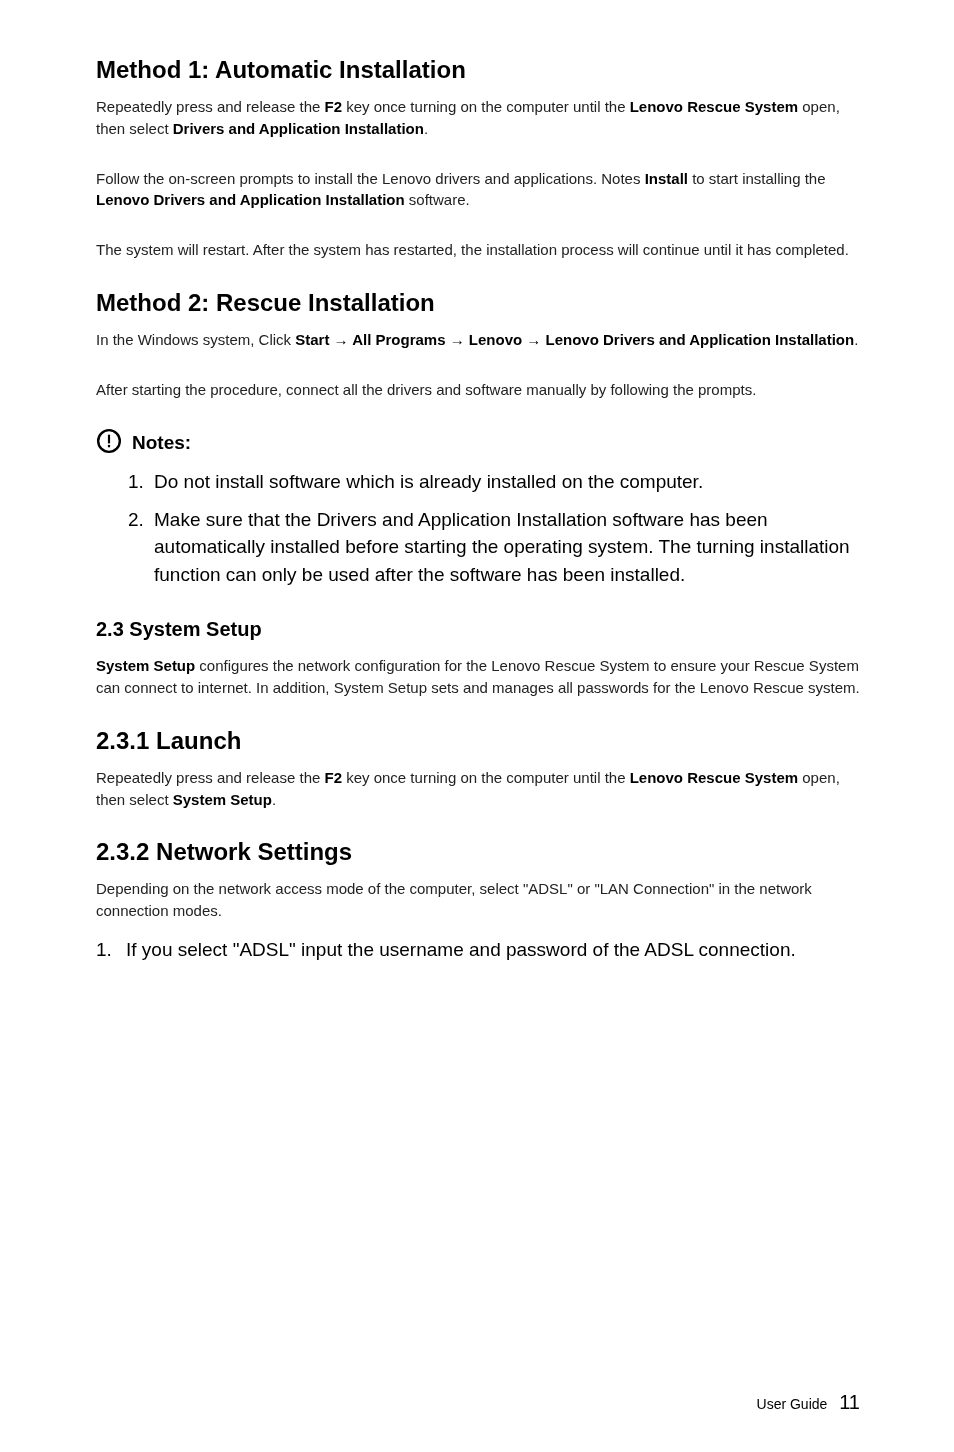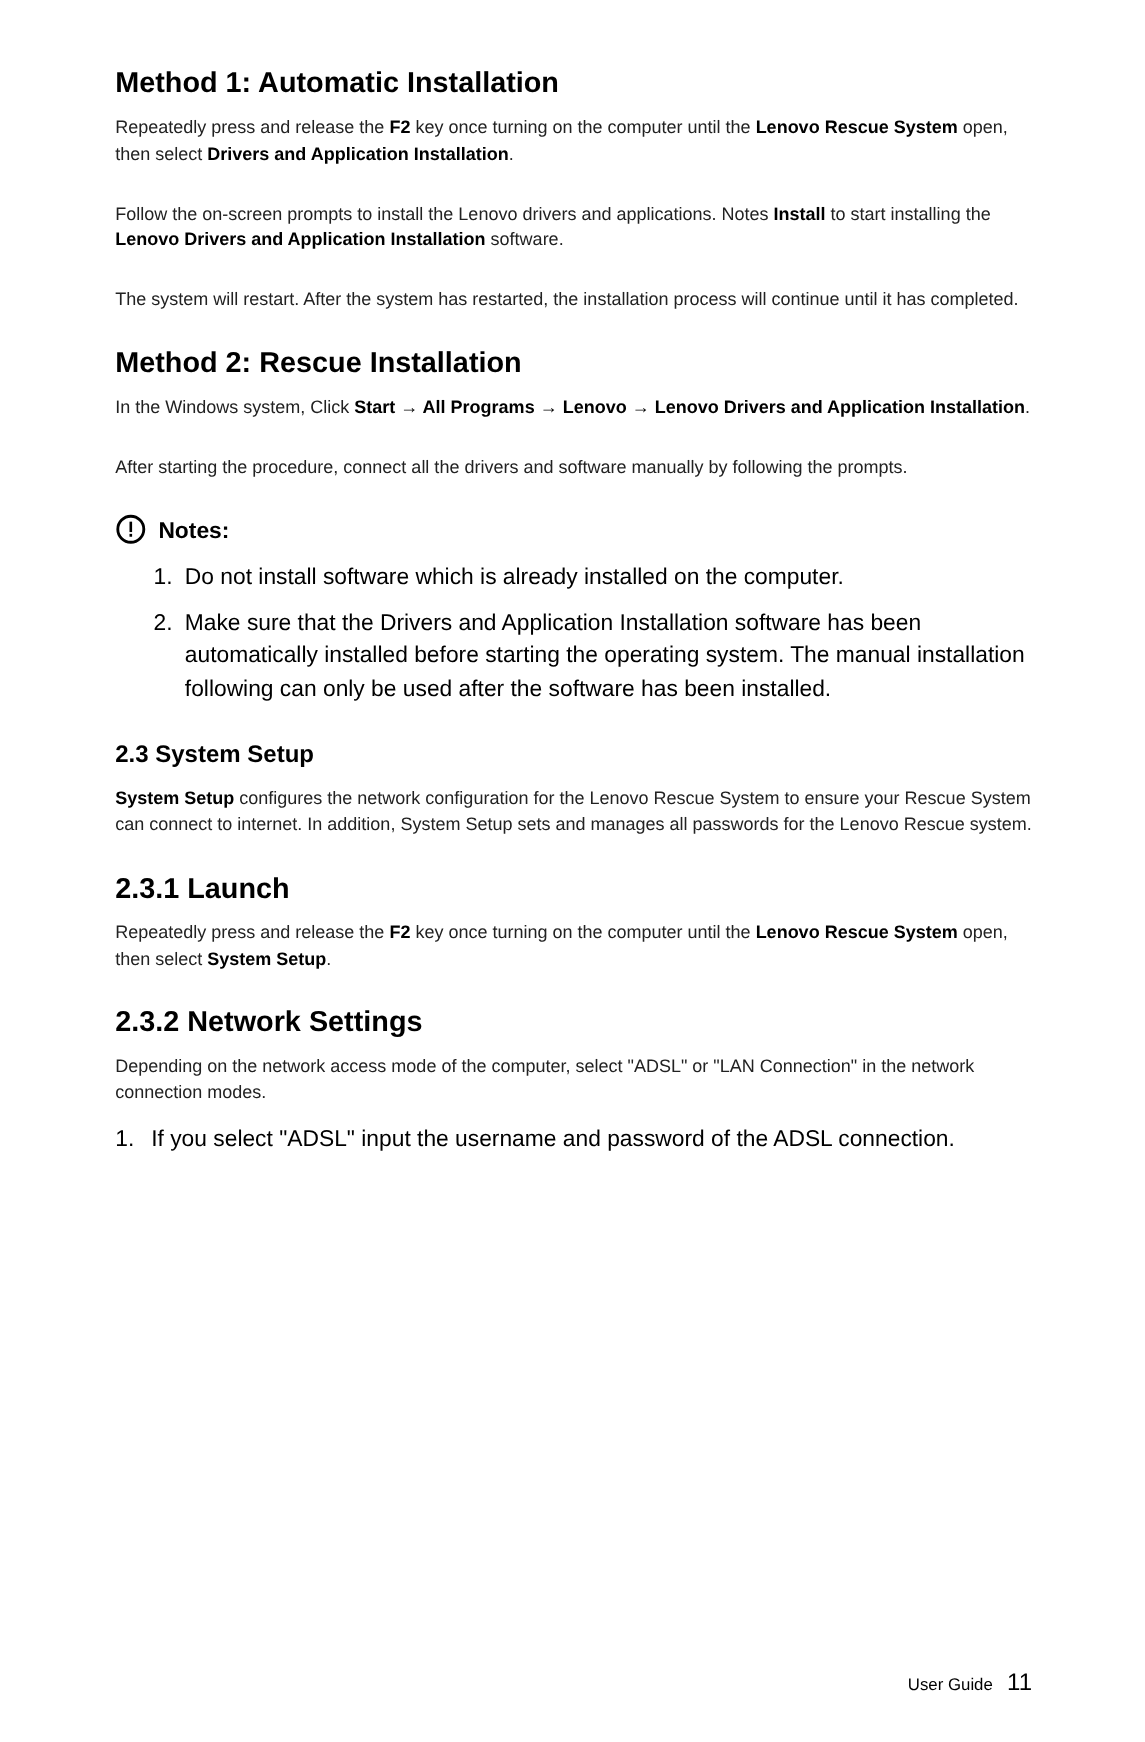--- a/index.html
+++ b/index.html
@@ -104,21 +104,21 @@
   </svg>
   <span class="notes-label">Notes:</span>
 </div>
 <ol class="ol">
   <li>
     <span class="num">1.</span>
     <span>Do not install software which is already installed on the computer.</span>
   </li>
   <li>
     <span class="num">2.</span>
-    <span>Make sure that the Drivers and Application Installation software has been automatically installed before starting the operating system. The manual installation following can only be used after the software has been installed.</span>
+    <span>Make sure that the Drivers and Application Installation software has been automatically installed before starting the operating system. The turning installation function can only be used after the software has been installed.</span>
   </li>
 </ol>
 
 <div class="h2">2.3  System Setup</div>
 <p class="para">
   <span class="bold">System Setup</span><span> configures the network configuration for the Lenovo Rescue System to ensure your Rescue System can connect to internet. In addition, System Setup sets and manages all passwords for the Lenovo Rescue system.</span>
 </p>
 
 <div class="h3">2.3.1 Launch</div>
 <p class="para">

